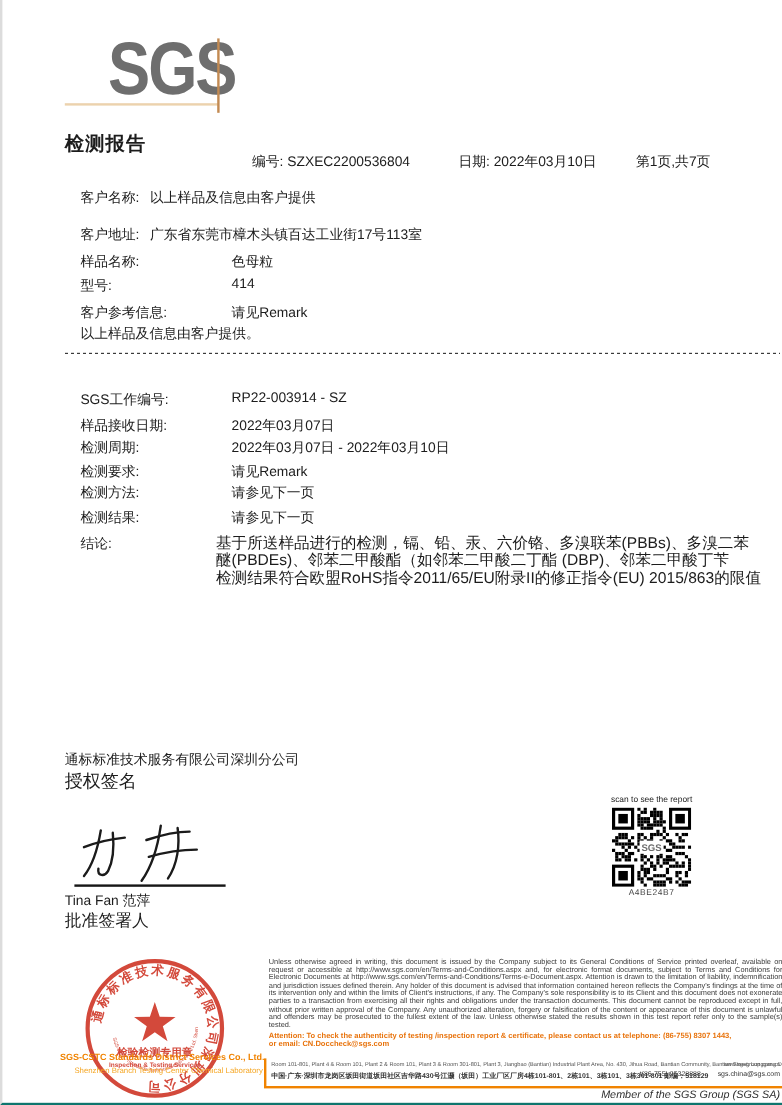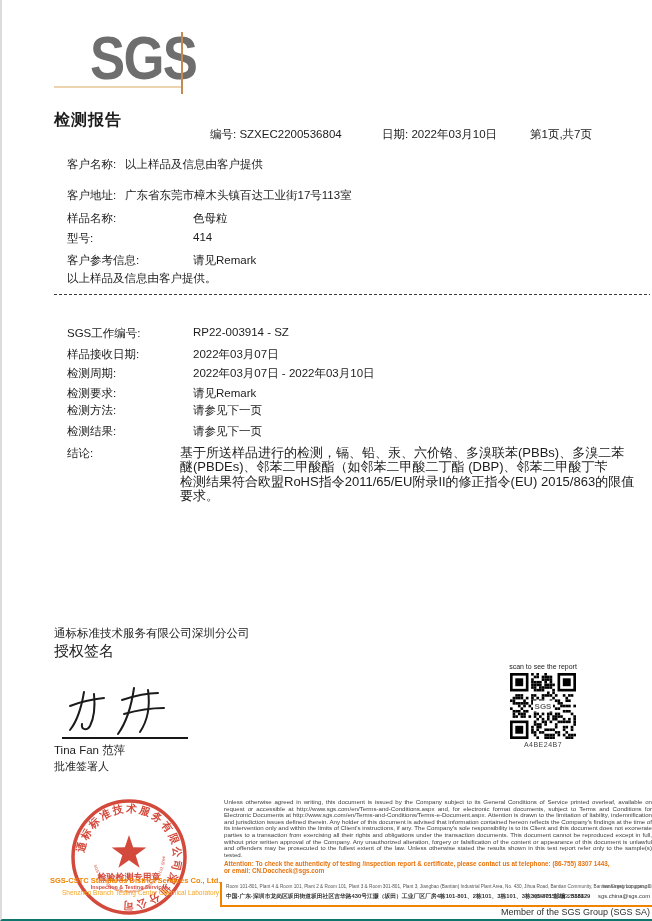--- a/index.html
+++ b/index.html
@@ -24,41 +24,41 @@
   .v178 .val{left:126px;}
   .dashed{left:52px;top:294px;width:596px;height:1px;
     background:repeating-linear-gradient(90deg,#3a3a3a 0 3px,transparent 3px 5px);}
   .conclusion{left:178px;top:446px;font-size:13px;line-height:14.4px;white-space:nowrap;}
   
   .sig-company{left:52px;top:626px;font-size:11.5px;}
   .sig-auth{left:52px;top:642px;font-size:15px;}
   .sig-svg{left:62px;top:684px;}
   .sig-line{left:60px;top:737px;width:126px;height:2px;background:#161616;}
   .sig-name{left:52px;top:743px;font-size:11.5px;}
-  .sig-title{left:52px;top:759px;font-size:11px;}
+  .sig-title{left:52px;top:759px;font-size:14px;}
   
   .qr-hint{left:486px;top:663px;width:110px;text-align:center;font-size:7px;color:#222;}
   .qr-box{left:508px;top:673px;width:66px;height:66px;}
   .qr-code-label{left:486px;top:741px;width:110px;text-align:center;font-size:7px;color:#444;letter-spacing:.5px;}
   
   .stamp{left:66px;top:796px;opacity:.92;}
   
   .f-company1{left:48px;top:876px;font-size:7.5px;font-weight:bold;color:#f08300;white-space:nowrap;}
   .f-company2{left:60px;top:889px;font-size:6.5px;color:#f5a623;white-space:nowrap;}
   .legal{left:222px;top:799px;width:428px;font-size:6.15px;line-height:6.6px;
     text-align:justify;color:#3d3d3d;}
   .attn{left:222px;top:860px;width:428px;font-size:6.3px;line-height:7px;font-weight:bold;color:#e8730c;}
   .addr-vline{left:218px;top:882px;width:2px;height:23px;background:#f08300;}
   .addr-hline{left:218px;top:905px;width:434px;height:2px;background:#f08300;}
   .addr1{left:224px;top:884px;width:424px;font-size:4.7px;color:#555;white-space:nowrap;}
   .addr1 .site{position:absolute;right:0;top:0;}
   .addr2{left:224px;top:892px;width:424px;font-size:5.8px;color:#333;font-weight:bold;white-space:nowrap;}
   .addr2 .phone{position:absolute;right:66px;top:1px;font-weight:normal;}
   .addr2 .email{position:absolute;right:0;top:1px;font-weight:normal;}
-  .member{left:420px;top:907px;width:228px;text-align:right;font-size:9px;color:#2e2e2e;}
+  .member{left:420px;top:907px;width:228px;text-align:right;font-size:9px;color:#2e2e2e;font-style:italic;}
 </style>
 </head>
 <body>
 
 <div class="page">
 
   <div class="abs logo-text">SGS</div>
   <div class="abs logo-hline"></div>
   <div class="abs logo-vline"></div>
 
@@ -119,21 +119,20 @@
   </div>
   <div class="frow v178" style="top:424px">
     <span class="lab">检测结果:</span>
     <span class="val">请参见下一页</span>
   </div>
   <div class="frow" style="top:446px">结论:</div>
   <div class="abs conclusion">
     <div>基于所送样品进行的检测，镉、铅、汞、六价铬、多溴联苯(PBBs)、多溴二苯</div>
     <div>醚(PBDEs)、邻苯二甲酸酯（如邻苯二甲酸二丁酯 (DBP)、邻苯二甲酸丁苄</div>
     <div>检测结果符合欧盟RoHS指令2011/65/EU附录II的修正指令(EU) 2015/863的限值</div>
-    <div>要求。</div>
   </div>
 
   <div class="abs sig-company">通标标准技术服务有限公司深圳分公司</div>
   <div class="abs sig-auth">授权签名</div>
   <svg class="abs sig-svg" width="120" height="52" viewBox="0 0 120 52">
     <g fill="none" stroke="#1b1b1b" stroke-width="2" stroke-linecap="round">
       <path d="M6,22 C16,18 30,15 40,14"></path>
       <path d="M20,8 C18,20 14,36 6,46"></path>
       <path d="M30,10 C31,20 31,32 26,42 C23,47 17,46 18,40"></path>
       <path d="M58,16 C70,12 84,9 94,9"></path>

